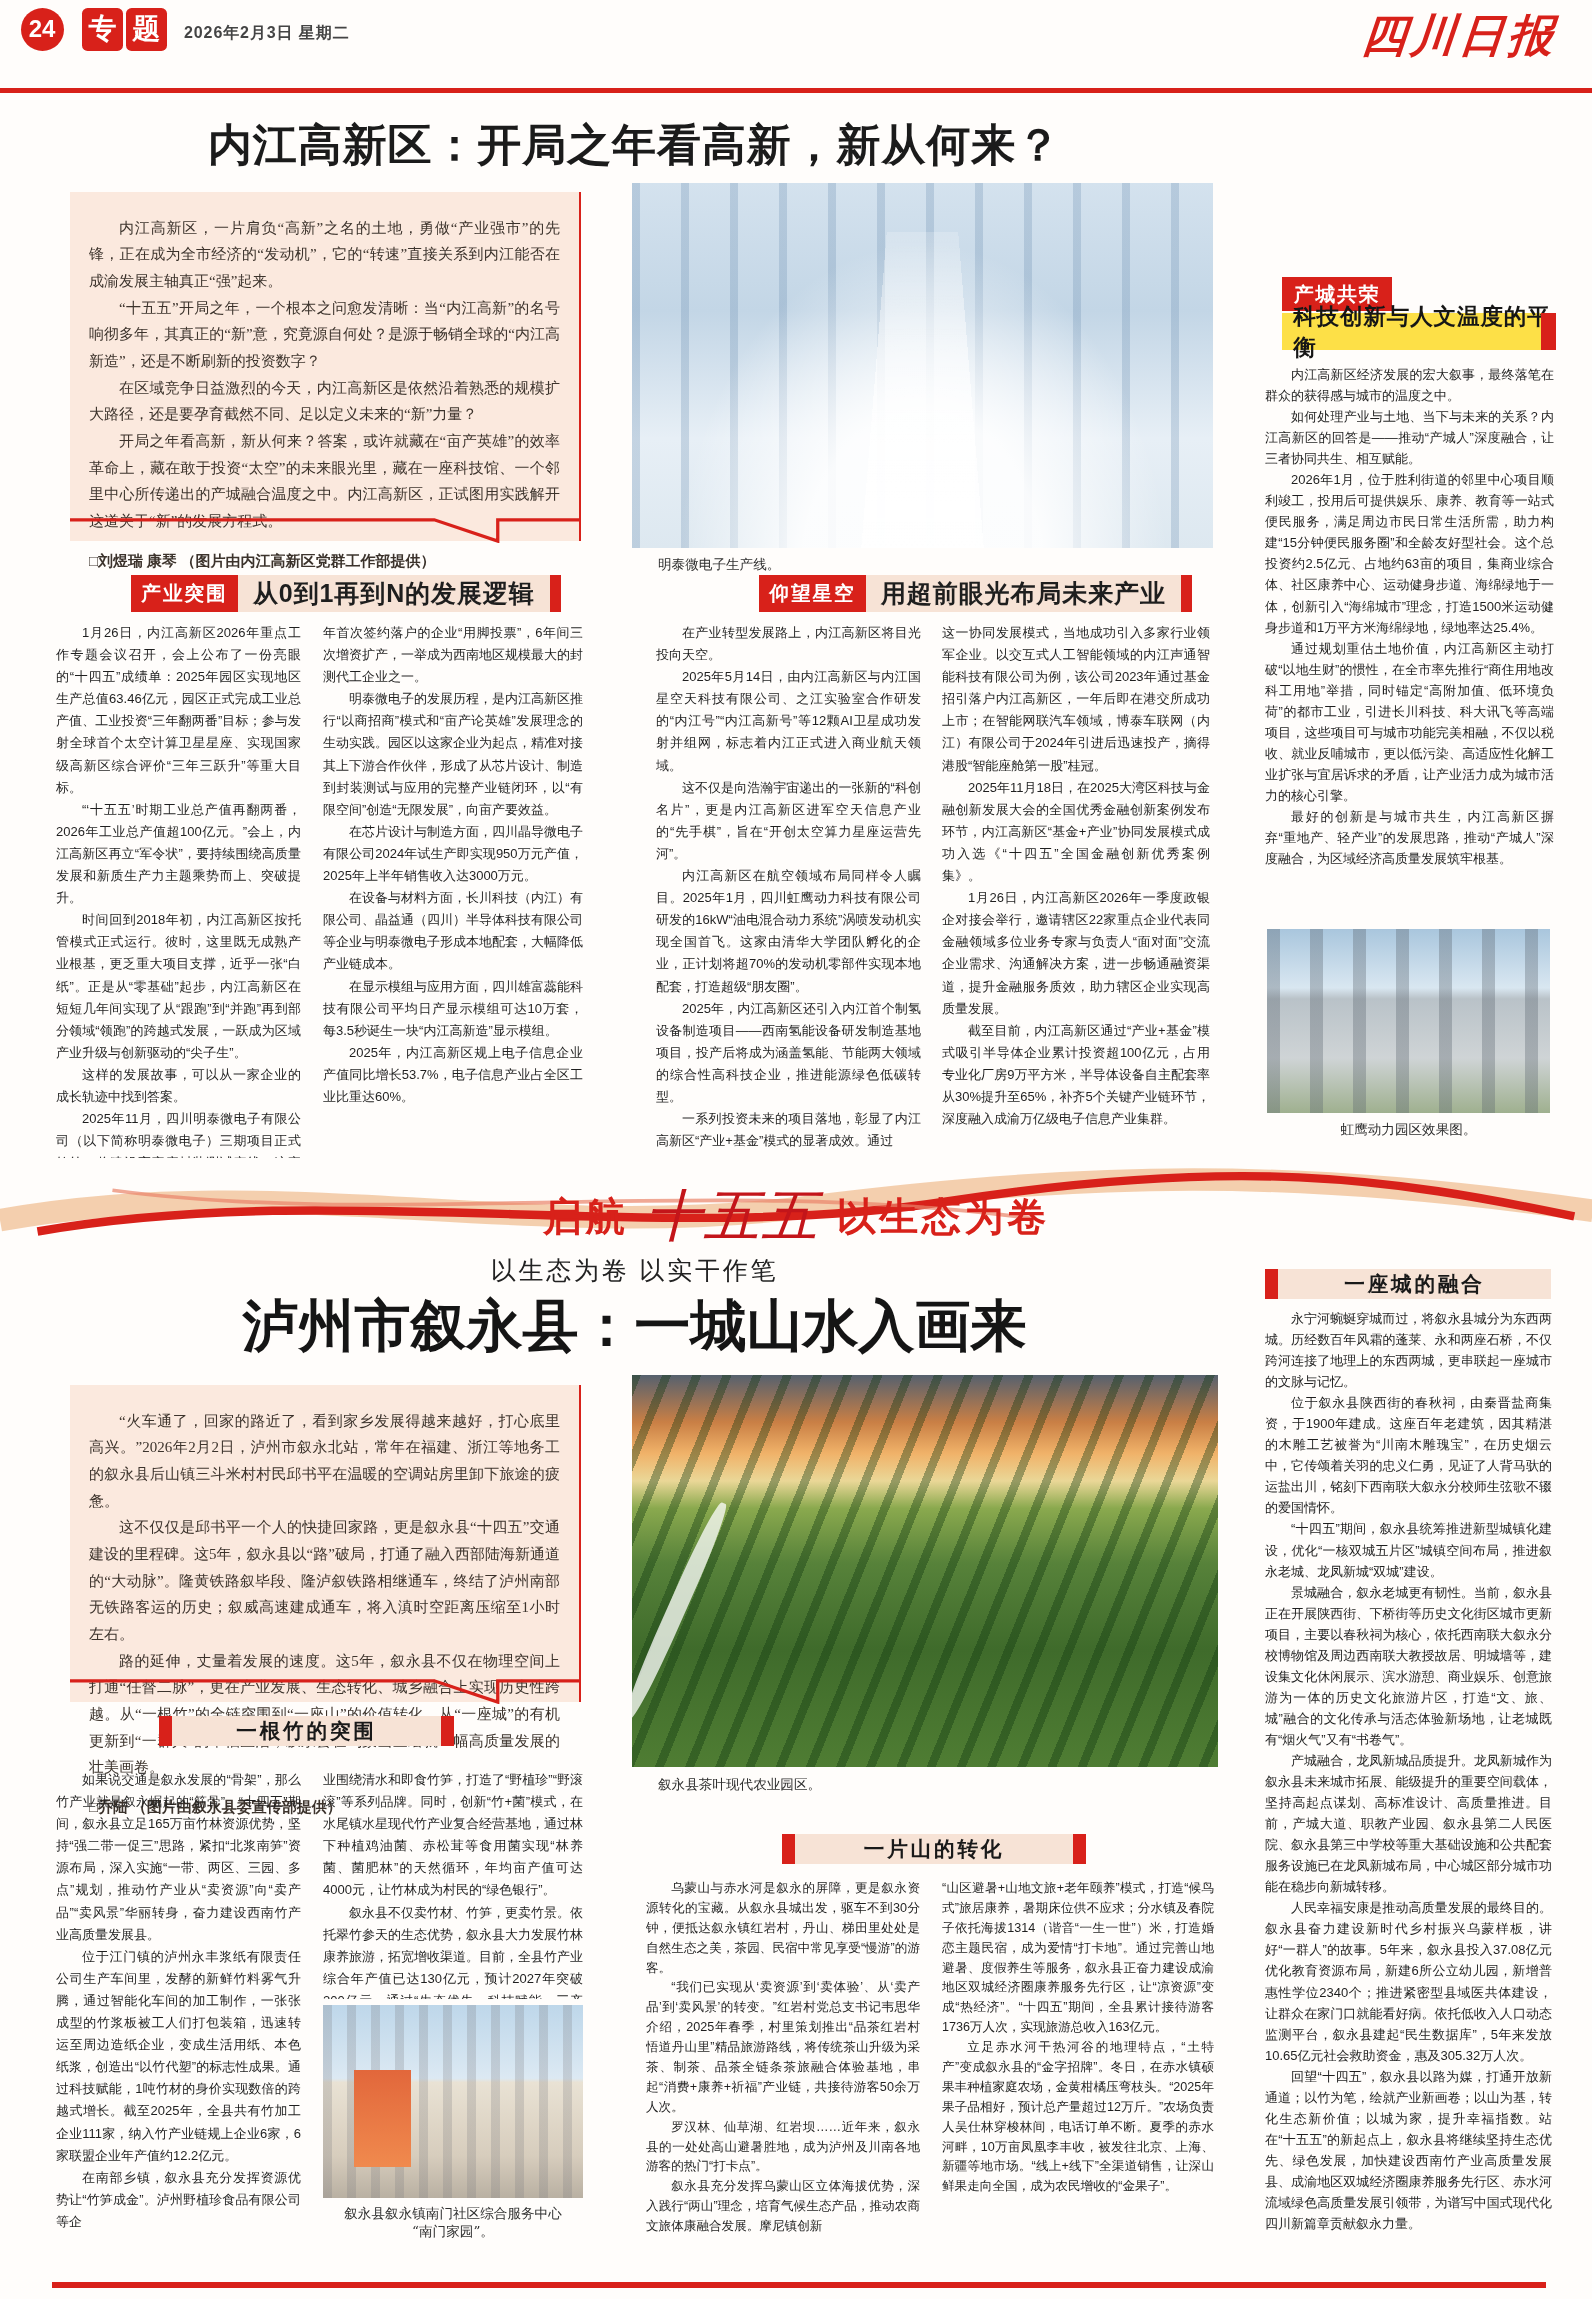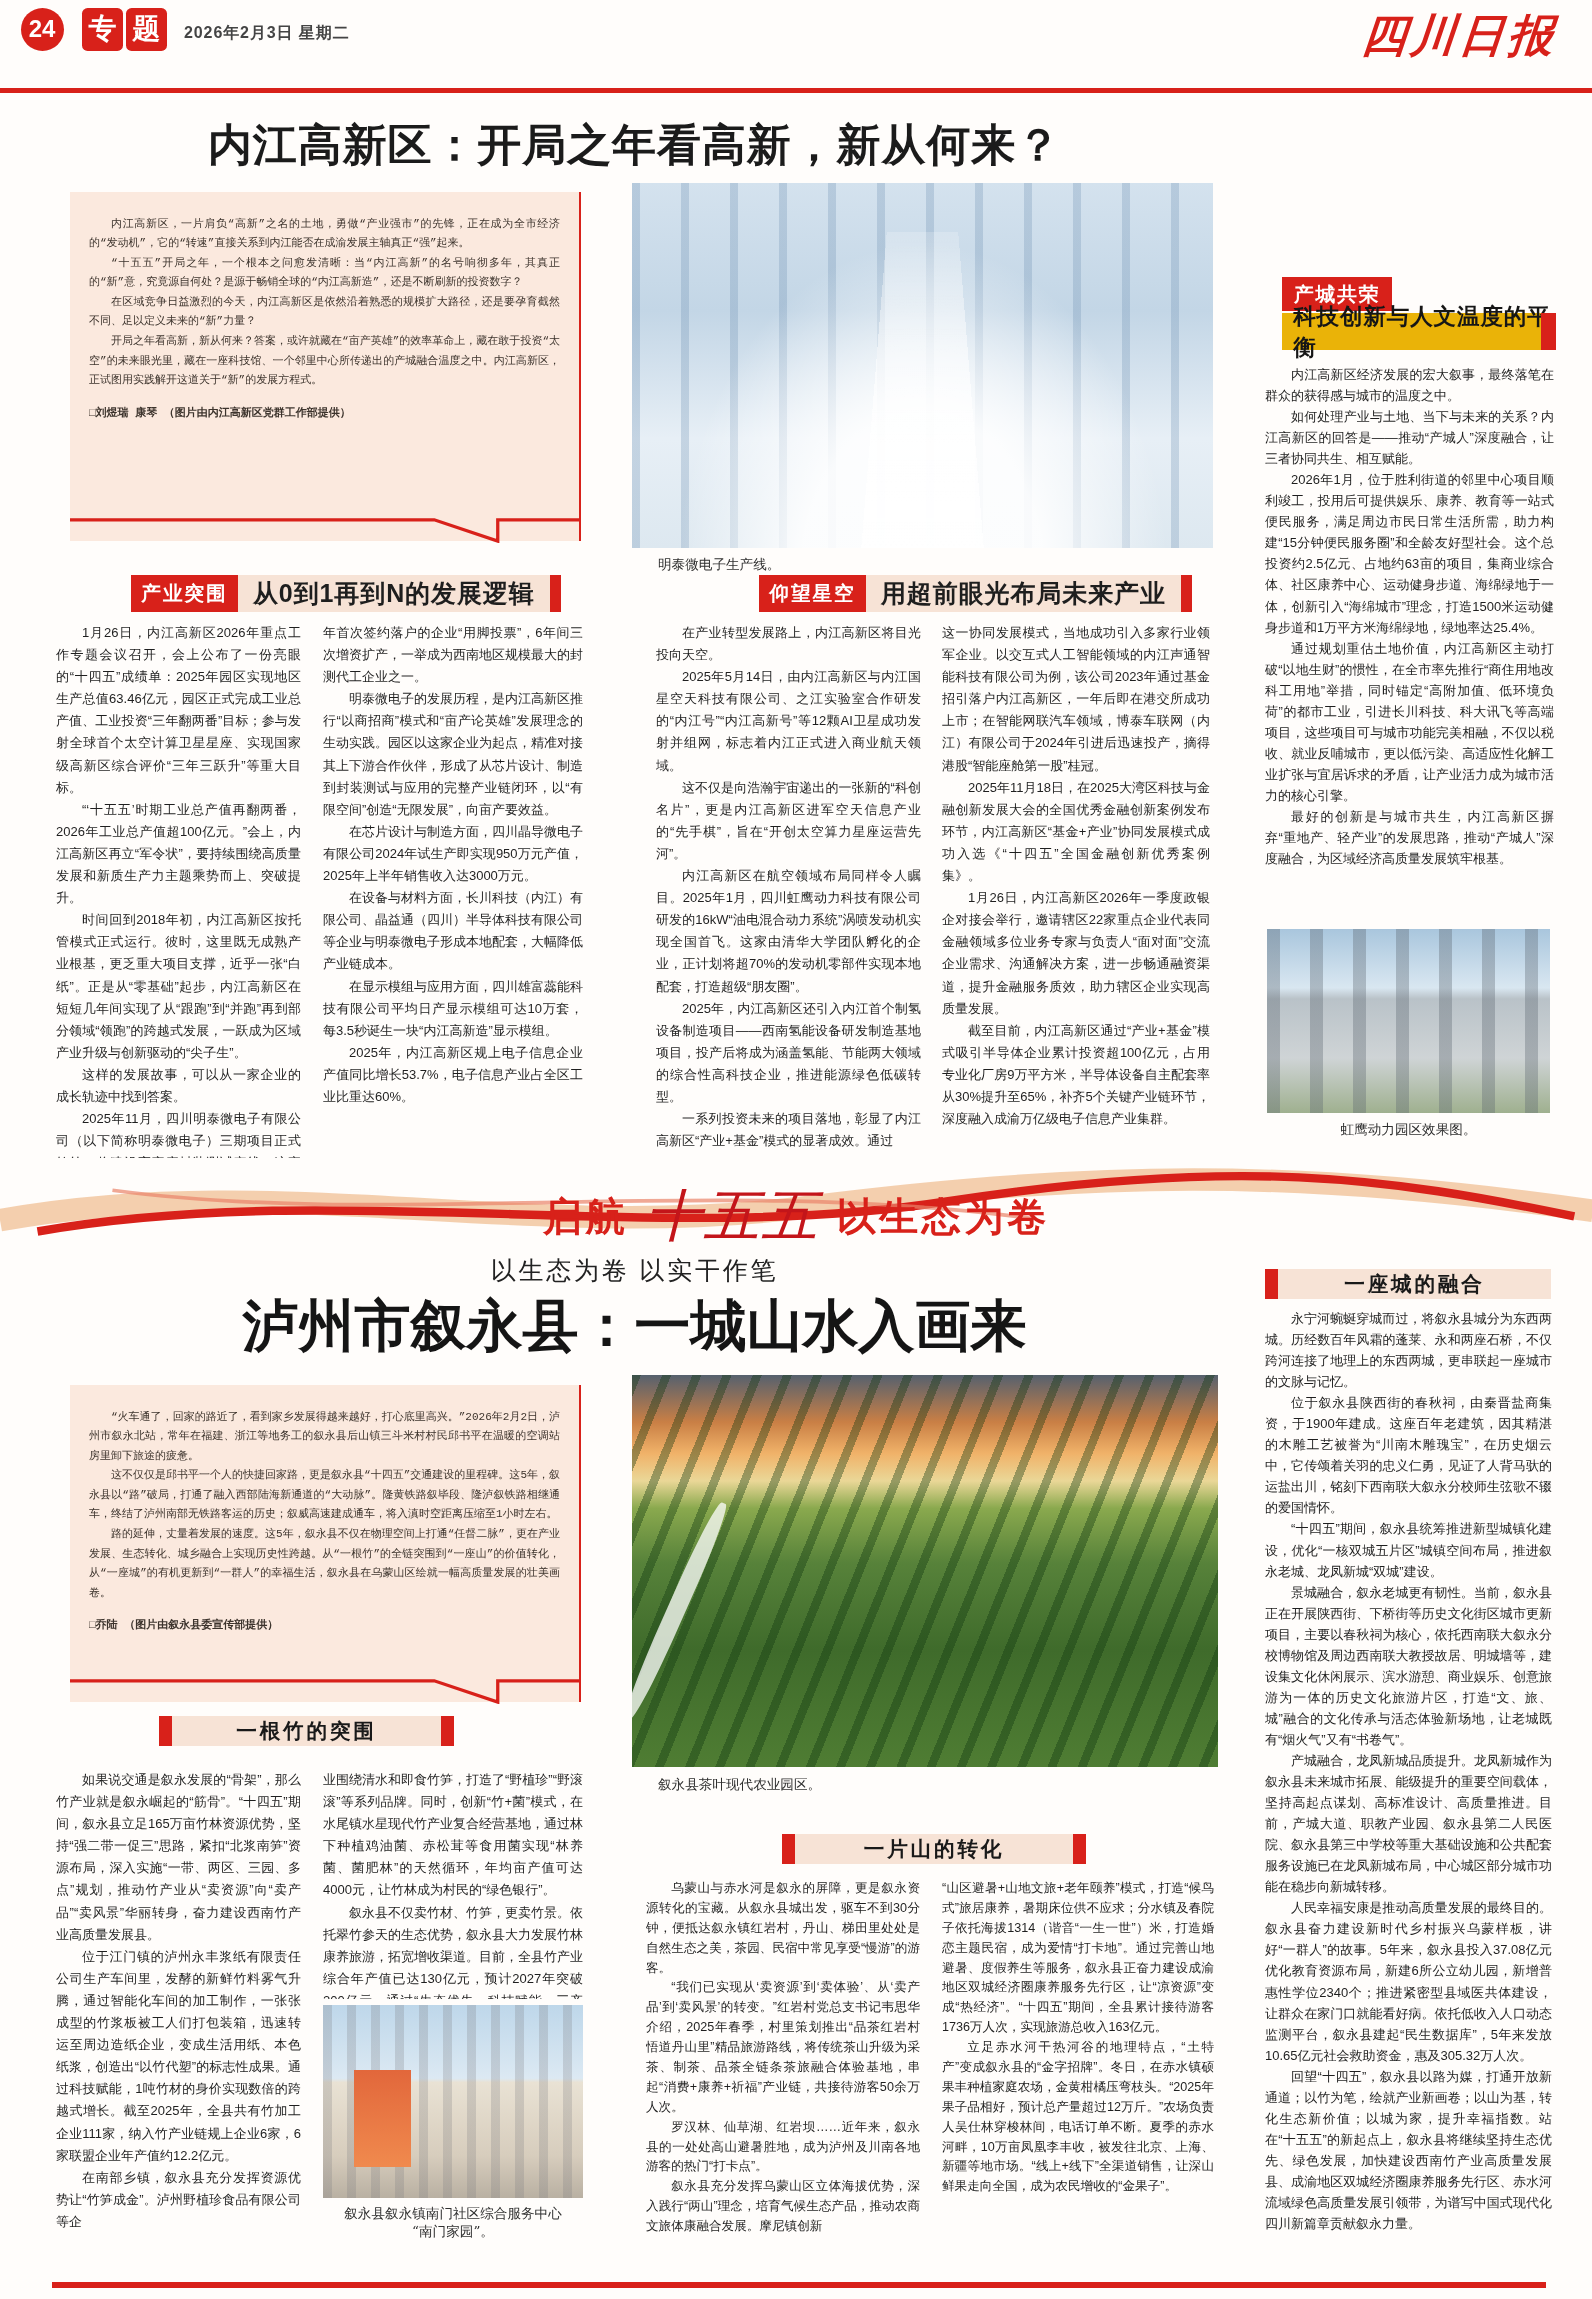--- a/index.html
+++ b/index.html
@@ -21,21 +21,21 @@
   .botrule { left:52px; top:2282px; width:1494px; height:5.6px; background:#d8211a; }
 
   
   .h1 { left:56px; top:116px; width:1157px; text-align:center; font-size:44px; font-weight:bold;
         color:#1b1b1b; letter-spacing:0.9px; }
   .kicker { left:56px; top:1254px; width:1157px; text-align:center; font-size:25px; color:#222; letter-spacing:2.8px; }
   .h2 { left:56px; top:1289px; width:1157px; text-align:center; font-size:56px; font-weight:bold; color:#151515; }
 
   
   .introbox { background:#fbe9de; border-right:2.8px solid #d8211a; padding:22.5px 19px 0 19px; }
-  .introbox p { font-family:Liberation Mono, monospace; font-size:11px; line-height:1.78; color:#3c332c;
+  .introbox p { font-family:Liberation Serif, serif; font-size:15px; line-height:1.78; color:#3c332c;
         text-align:justify; text-indent:2em; }
   .byline { margin-top:13px; font-family:"Liberation Sans", sans-serif; font-size:15.5px;
         font-weight:bold; color:#1d1d1d; text-indent:0 !important; }
   .tail { position:absolute; left:0; bottom:-1.9px; width:100%; height:26px; }
 
   
   .photo { overflow:hidden; }
   .ph-factory { background:
       radial-gradient(ellipse at 50% 110%, rgba(255,255,255,.9) 0 30%, transparent 60%),
       repeating-linear-gradient(90deg, rgba(105,140,175,.28) 0 7.5px, rgba(230,240,248,0) 7.5px 49px),
@@ -74,21 +74,21 @@
 
   
   .col { overflow:hidden; text-align:justify; }
   .col p { font-size:13px; line-height:1.7; color:#1f1f1f; text-indent:2em; }
   .col p.cont { text-indent:0; }
   .col-sm p { font-size:12.6px; line-height:1.58; }
   .col-side p { font-size:13px; line-height:1.62; }
 
   
   .sb-badge { background:#d8211a; color:#fff; font-size:19.7px; font-weight:bold; padding:3.7px 12px; letter-spacing:1.9px; display:inline-block; }
-  .sb-title { background:#eab308; height:37px; display:flex; align-items:center; font-size:22.5px;
+  .sb-title { background:#fde047; height:37px; display:flex; align-items:center; font-size:22.5px;
         font-weight:bold; color:#161616; padding-left:11.2px; letter-spacing:0.9px; position:relative; }
   .sb-title .rblock { position:absolute; right:0; top:0; width:15px; height:100%; background:#d8211a; }
 
   
   .banner-text { position:absolute; left:0; top:17px; width:100%; text-align:center; white-space:nowrap; }
   .banner-text .b1, .banner-text .b3 { font-size:39px; font-weight:bold; color:#d8211a; letter-spacing:3.7px; vertical-align:middle; }
   .banner-text .b2 { font-family:"DejaVu Serif", serif; font-size:56px; font-weight:normal; color:#c3151a;
         font-style:italic; margin:0 13px; vertical-align:middle; letter-spacing:1.9px; }
 </style>
 </head>

